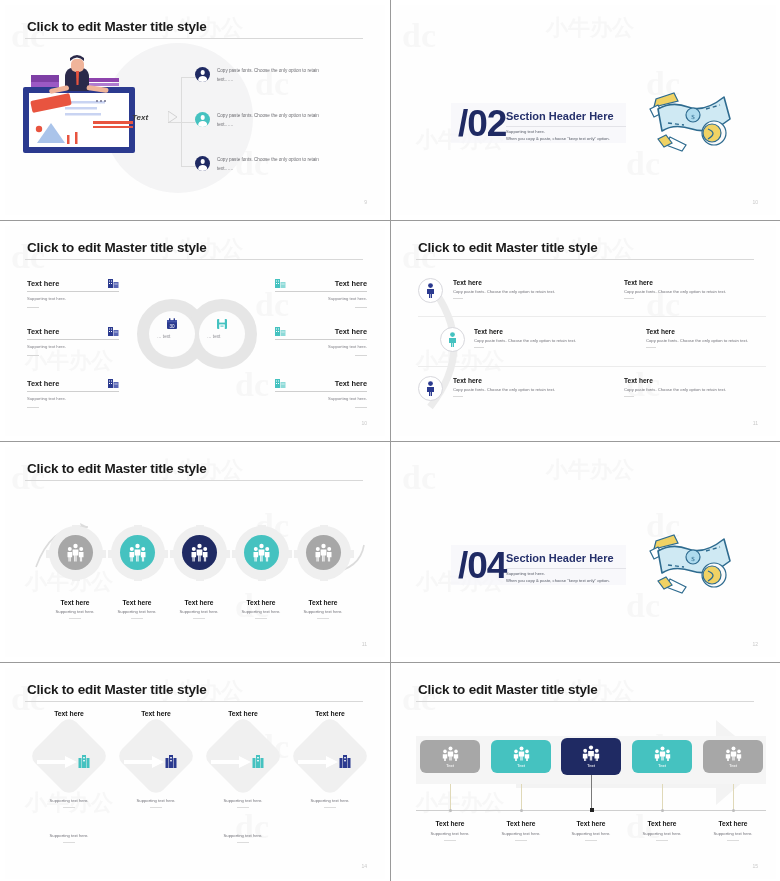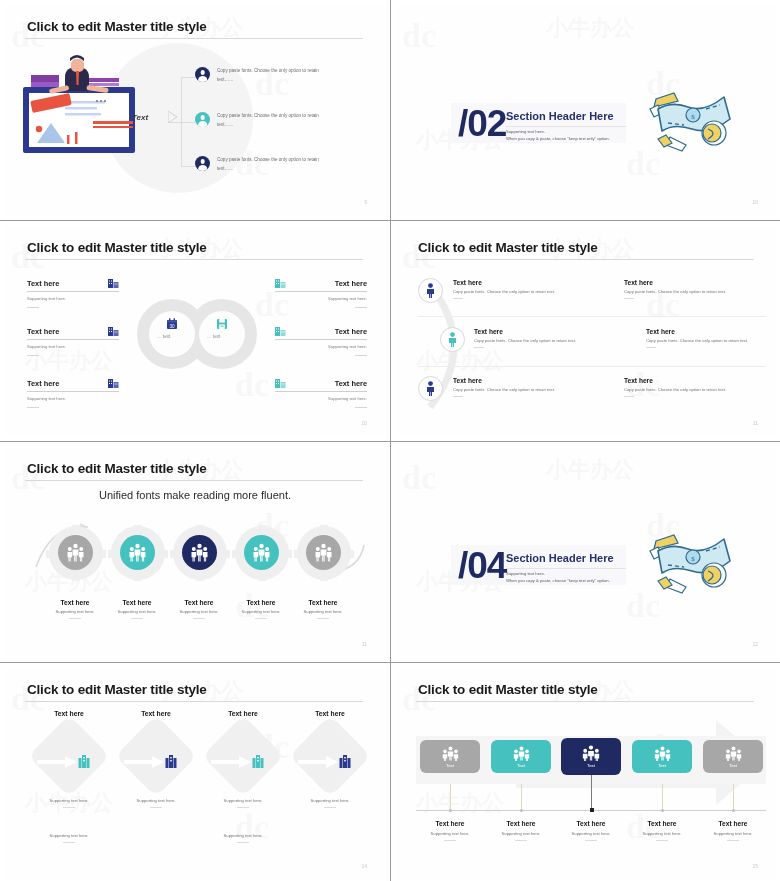--- a/index.html
+++ b/index.html
@@ -555,21 +555,20 @@
     <div class="wm">
       <span class="w1">dc</span>
       <span class="w2">小牛办公</span>
       <span class="w3">dc</span>
       <span class="w4">小牛办公</span>
       <span class="w5">dc</span>
     </div>
     <div class="title">Click to edit Master title style</div>
     <div class="title-rule"></div>
     <div class="content">
-      <div class="subtitle">Unified fonts make reading more fluent.</div>
 
       <svg style="position:absolute; left:25px; top:66px; width:340px; height:62px;" viewBox="0 0 340 62">
         <path d="M6 54 Q22 10 58 14" fill="none" stroke="#dcdcdc" stroke-width="1.6"></path>
         <polygon points="58,14 50,10 52,19" fill="#dcdcdc"></polygon>
         <path d="M334 32 Q330 56 300 60" fill="none" stroke="#dcdcdc" stroke-width="1.6"></path>
         <polygon points="300,60 309,62 306,54" fill="#dcdcdc"></polygon>
       </svg>
 
       <svg style="position:absolute; left:40px; top:78px; width:310px; height:56px;" viewBox="0 0 310 56">
         <g fill="#efefef">

